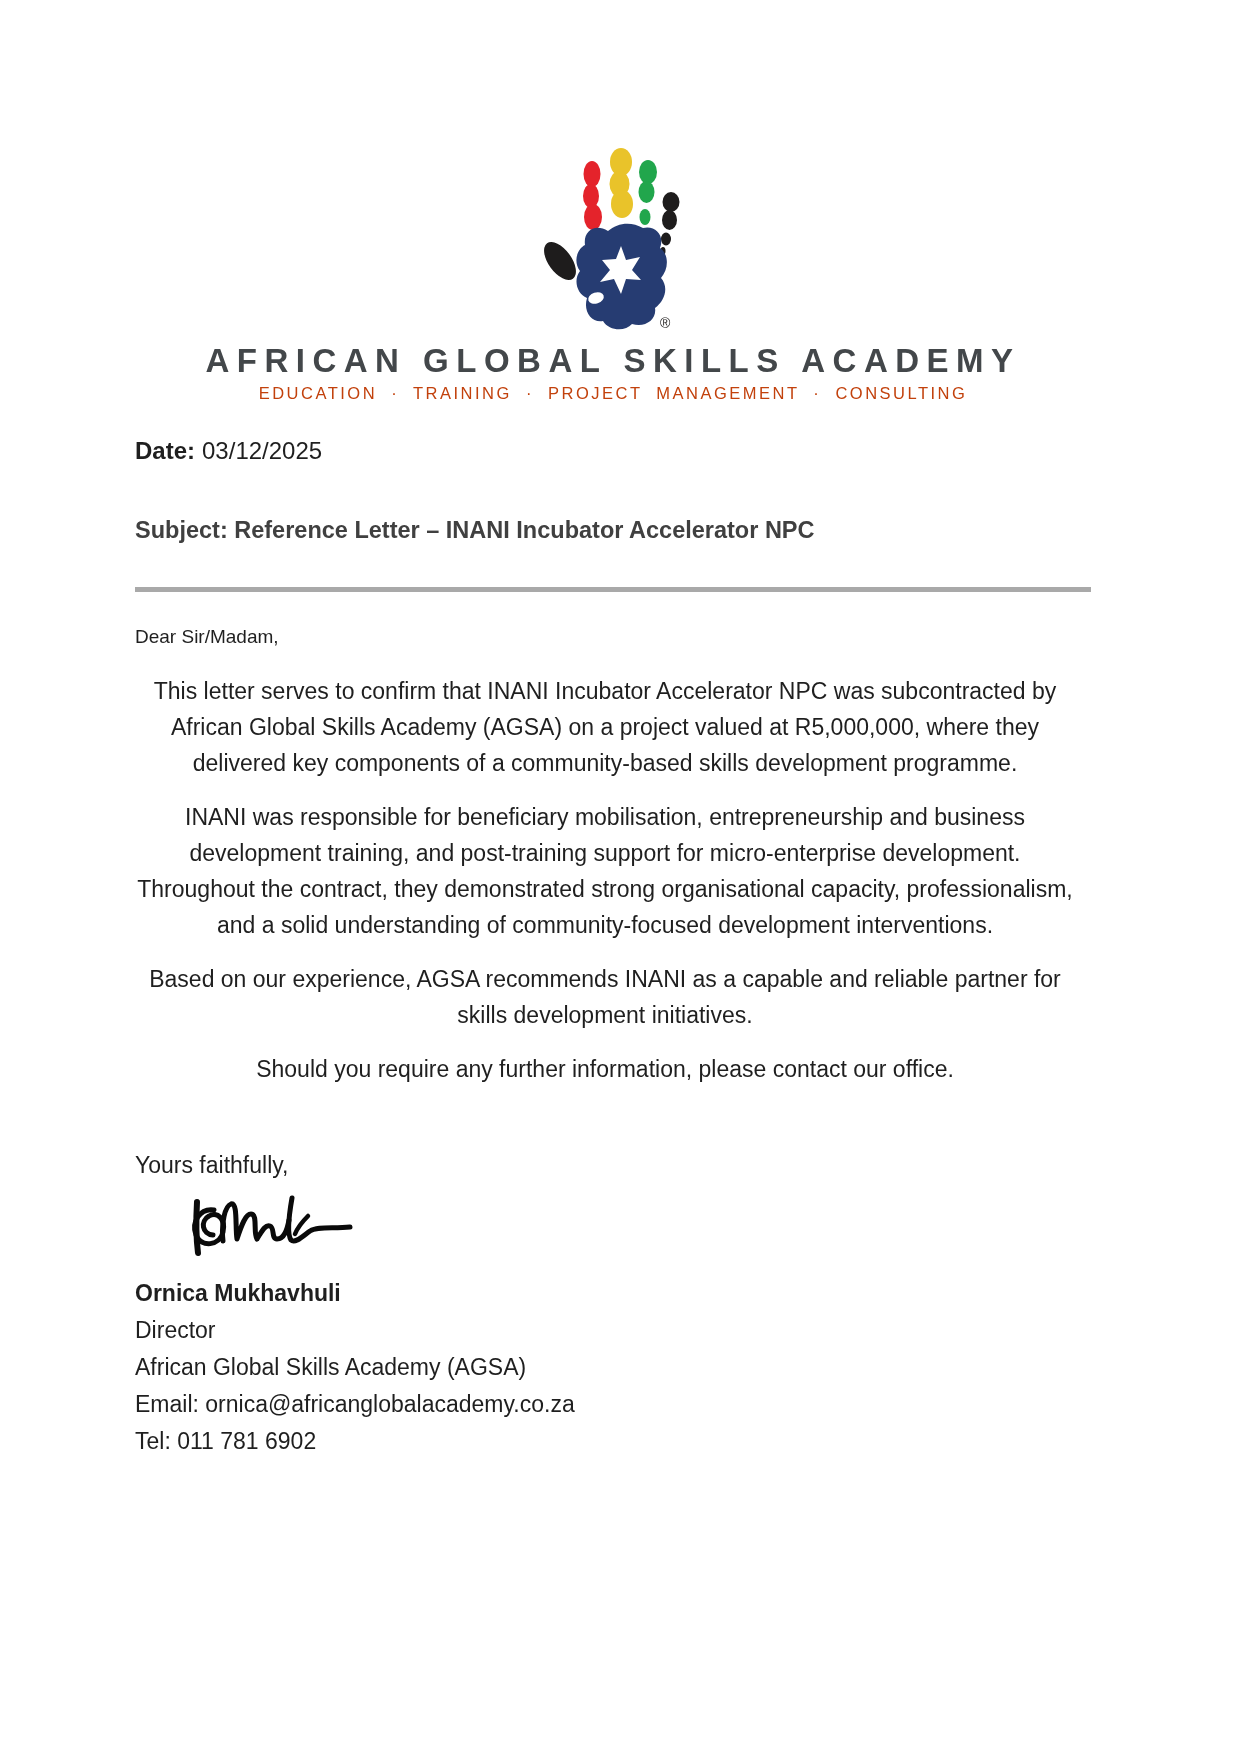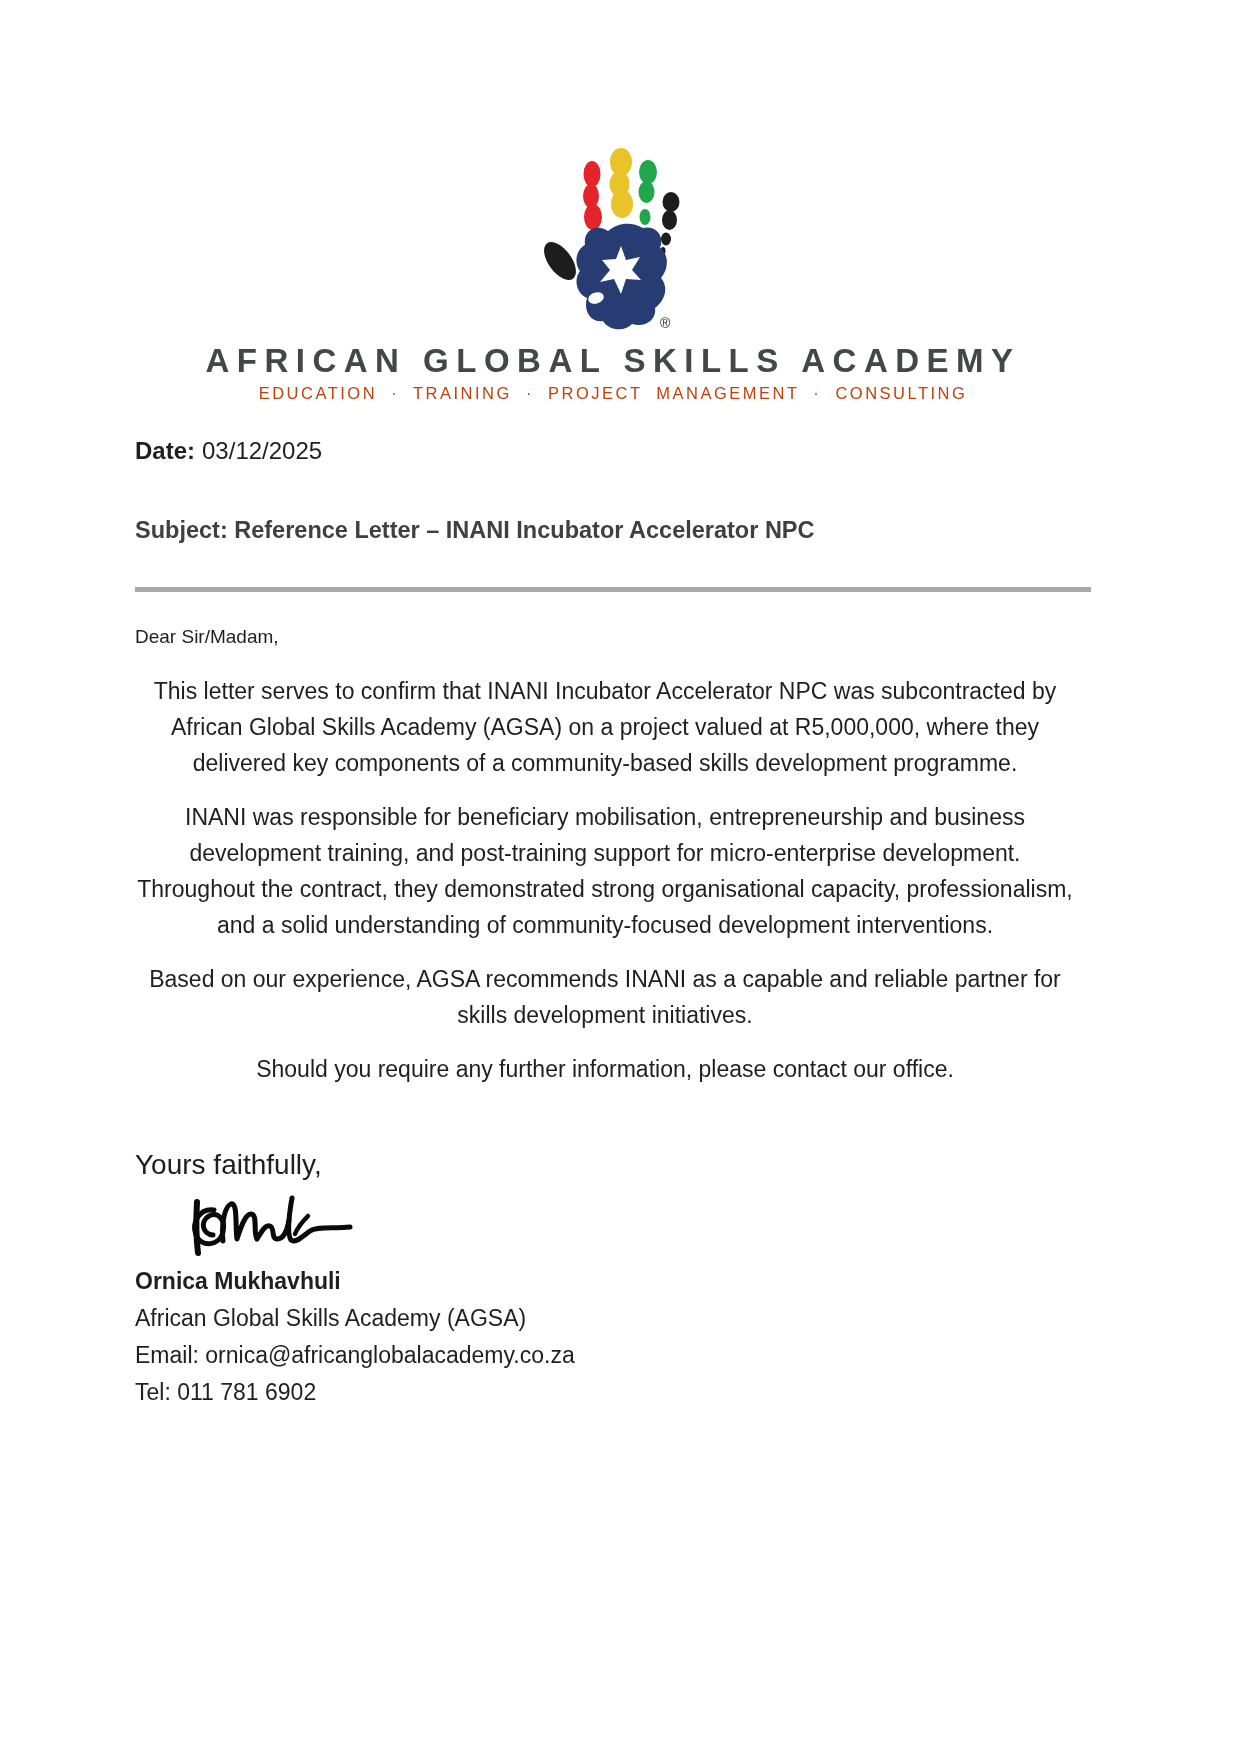--- a/index.html
+++ b/index.html
@@ -59,25 +59,25 @@
 
   .body-para {
     margin: 18px 0 0 0;
     width: 940px;
     font-size: 23px;
     line-height: 36px;
     color: #1f1f1f;
     text-align: center;
   }
 
-  .closing { margin-top: 60px; font-size: 28px; line-height: 36px; }
+  .closing { margin-top: 60px; font-size: 23px; line-height: 36px; }
 
   .signature-svg { display: block; margin: 6px 0 0 52px; }
 
-  .signatory { }
+  .signatory { margin-top: 12px; }
   .signatory div { font-size: 23px; line-height: 37px; }
   .sig-name { font-weight: 700; }
 </style>
 </head>
 <body>
 
 <div class="page">
   <div class="content">
 
     <div class="letterhead">
@@ -156,19 +156,20 @@
     <svg class="signature-svg" width="172" height="74" viewBox="0 0 172 74" xmlns="http://www.w3.org/2000/svg" fill="none" stroke="#0a0a0a" stroke-linecap="round" stroke-linejoin="round">
       <path stroke-width="6" d="M10 13 C9 30, 9 48, 11 64"></path>
       <path stroke-width="5" d="M27 21 C13 19, 4 33, 9 46 C14 59, 33 57, 36 43 C39 30, 30 22, 22 27 C13 32, 15 45, 26 46"></path>
       <path stroke-width="5" d="M36 52 C34 34, 38 17, 44 15 C51 13, 48 38, 50 50 C54 38, 58 25, 64 25 C71 25, 66 44, 70 50 C74 44, 78 35, 83 37 C88 39, 84 50, 90 50 C97 50, 100 42, 102 31"></path>
       <path stroke-width="5" d="M105 9 C102 26, 100 45, 104 51 C108 55, 116 47, 123 42 C131 37, 147 40, 163 38"></path>
       <path stroke-width="4.5" d="M121 27 C115 33, 110 40, 108 45"></path>
     </svg>
 
     <div class="signatory">
       <div class="sig-name">Ornica Mukhavhuli</div>
+      <div>Director</div>
       <div>African Global Skills Academy (AGSA)</div>
       <div>Email: ornica@africanglobalacademy.co.za</div>
       <div>Tel: 011 781 6902</div>
     </div>
 
   </div>
 </div>
 
 </body></html>

